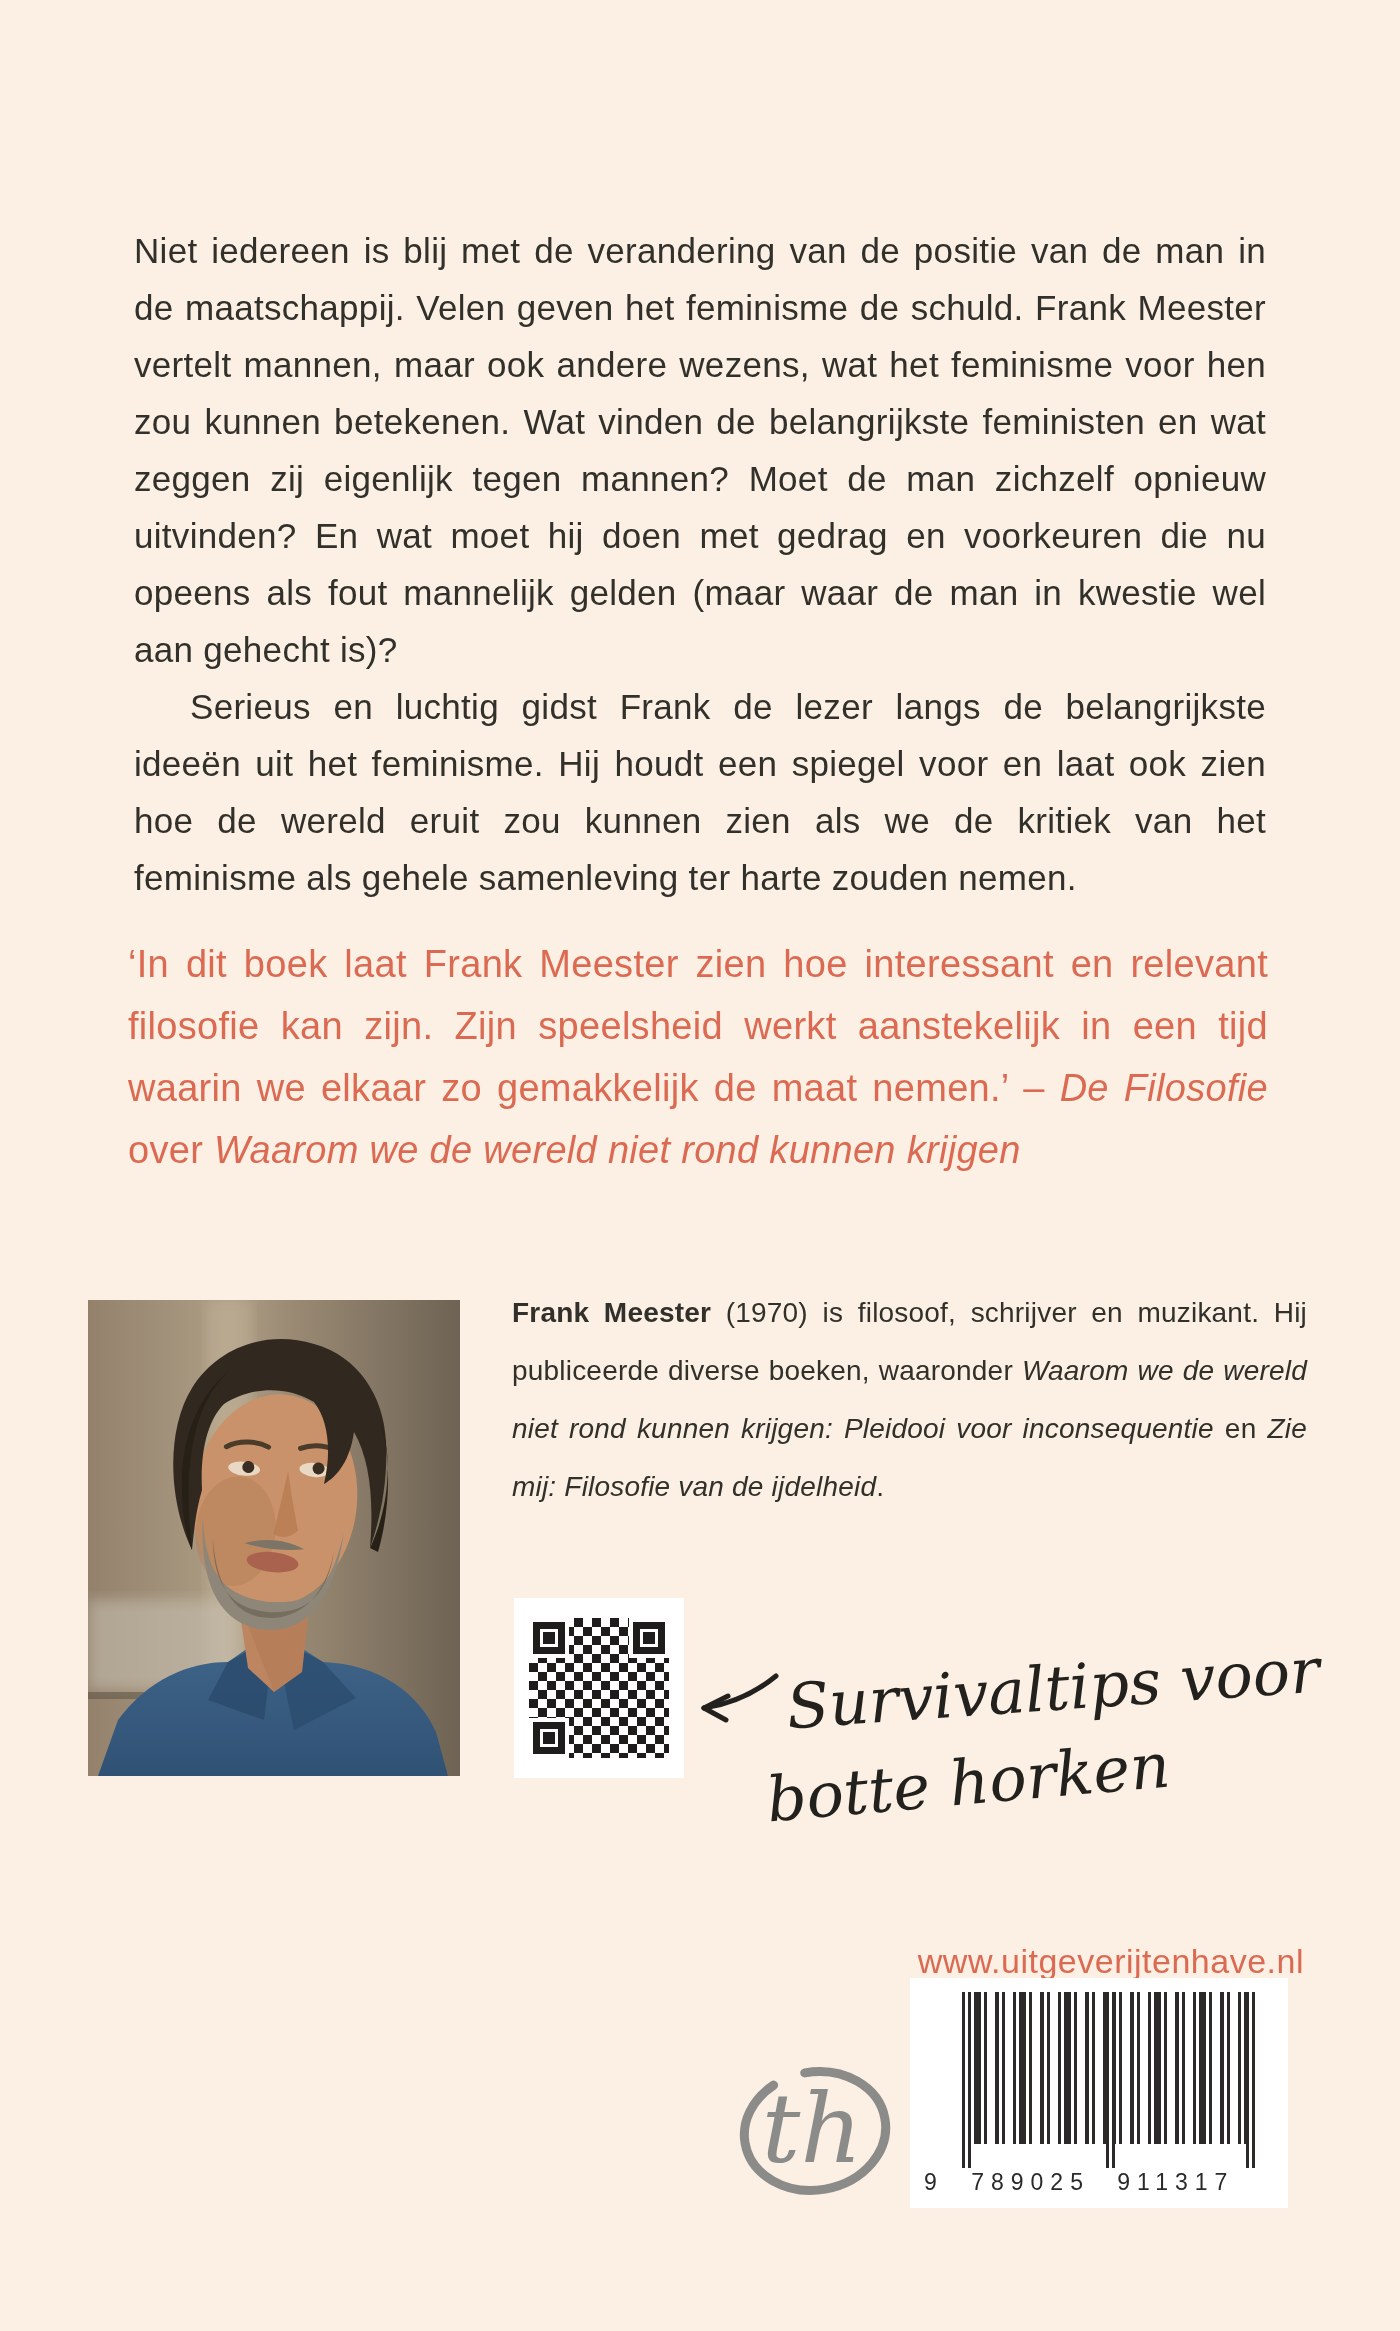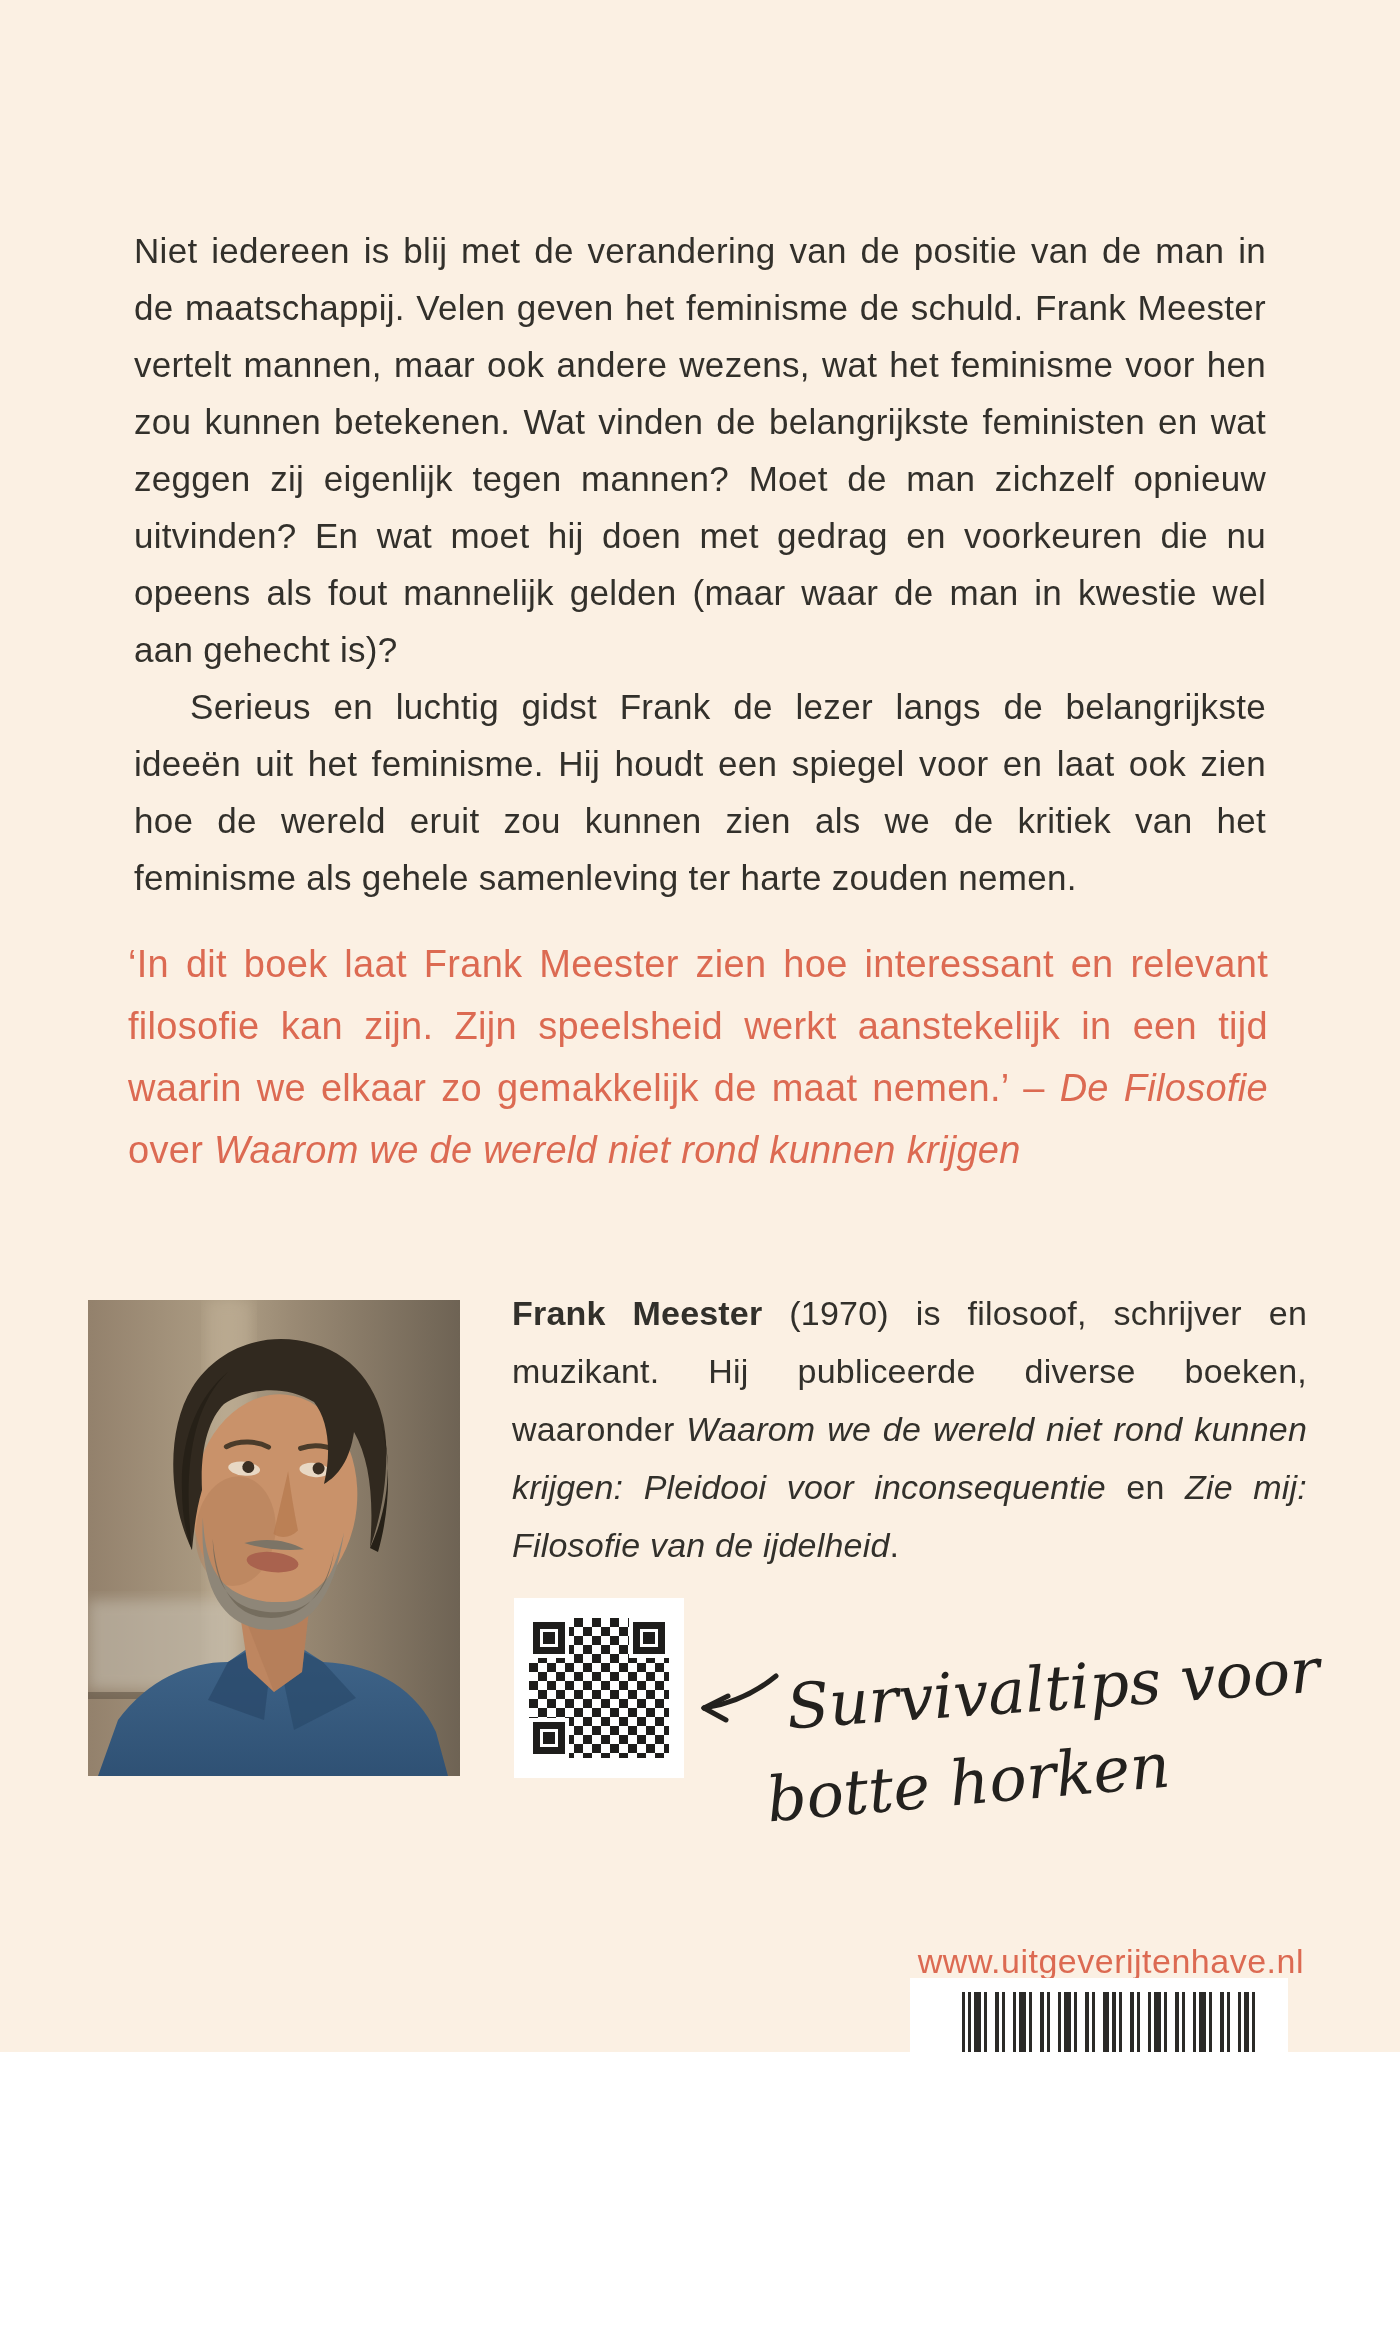--- a/index.html
+++ b/index.html
@@ -1,21 +1,21 @@
 <!DOCTYPE html>
 <html><head>
 <meta charset="utf-8">
 <style>
   html, body { margin: 0; padding: 0; }
   body { font-family: "Liberation Sans", sans-serif; }
 
   .cover {
     position: relative;
     width: 1400px;
-    height: 2052px;
+    height: 2331px;
     background: #FBF0E3;
     overflow: hidden;
     color: #32302B;
   }
 
   
   .synopsis {
     position: absolute;
     left: 134px; top: 222px; width: 1132px;
     font-size: 35px; line-height: 57px;
@@ -43,21 +43,21 @@
     position: absolute;
     left: 88px; top: 1300px; width: 372px; height: 476px;
     overflow: hidden;
   }
   .photo svg { display: block; }
 
   
   .bio {
     position: absolute;
     left: 512px; top: 1284px; width: 795px;
-    font-size: 34px; line-height: 58px;
+    font-size: 28px; line-height: 58px;
     letter-spacing: 0.2px;
     text-align: justify;
     color: #32302B;
   }
 
   
   .qr {
     position: absolute;
     left: 514px; top: 1598px; width: 170px; height: 180px;
     background: #FFFFFF;

